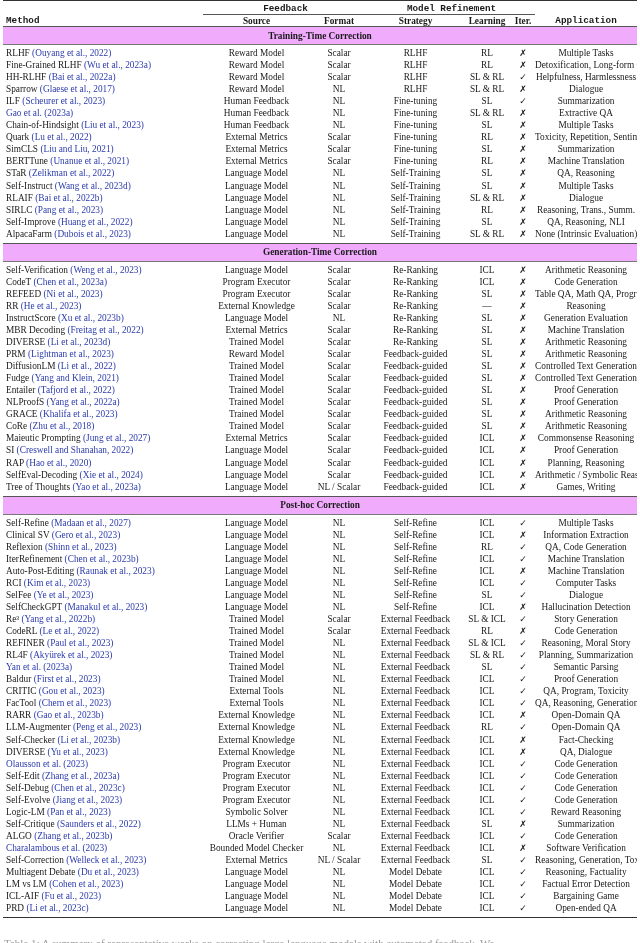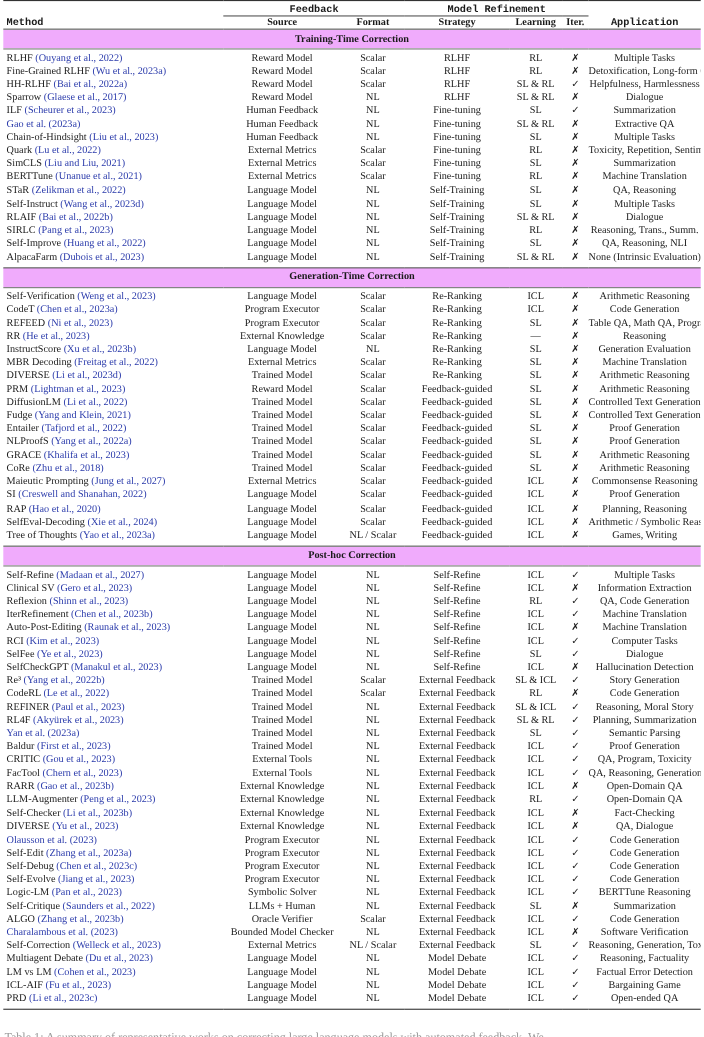--- a/index.html
+++ b/index.html
@@ -593,21 +593,21 @@
         <td class="iter">✓</td>
         <td>Code Generation</td>
       </tr>
       <tr class="row">
         <td class="method"><span>Logic-LM</span> <span class="cite">(Pan et al., 2023)</span></td>
         <td>Symbolic Solver</td>
         <td>NL</td>
         <td>External Feedback</td>
         <td>ICL</td>
         <td class="iter">✓</td>
-        <td>BERTTune Reasoning</td>
+        <td>Reward Reasoning</td>
       </tr>
       <tr class="row">
         <td class="method"><span>Self-Critique</span> <span class="cite">(Saunders et al., 2022)</span></td>
         <td>LLMs + Human</td>
         <td>NL</td>
         <td>External Feedback</td>
         <td>SL</td>
         <td class="iter">✗</td>
         <td>Summarization</td>
       </tr>

